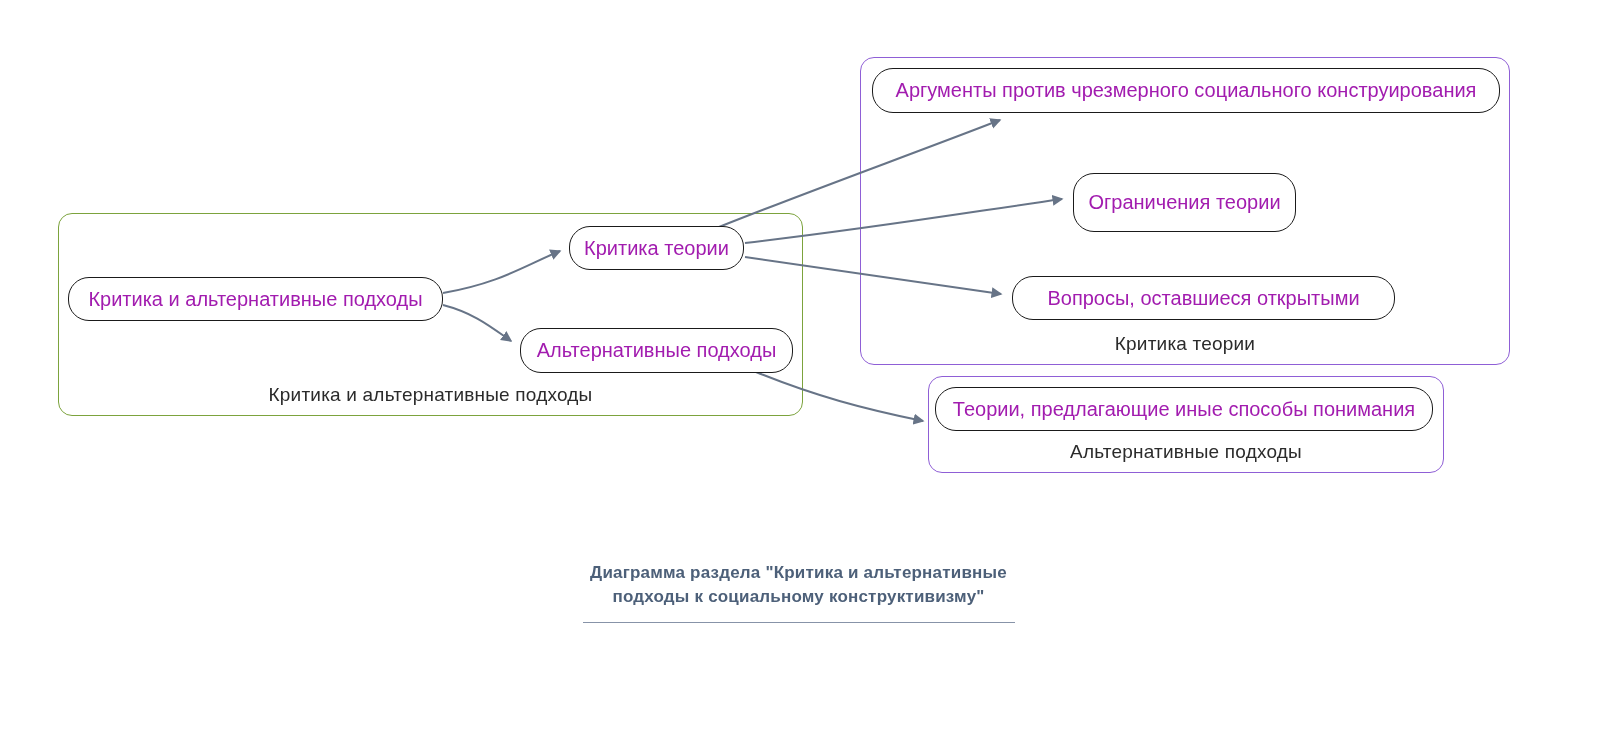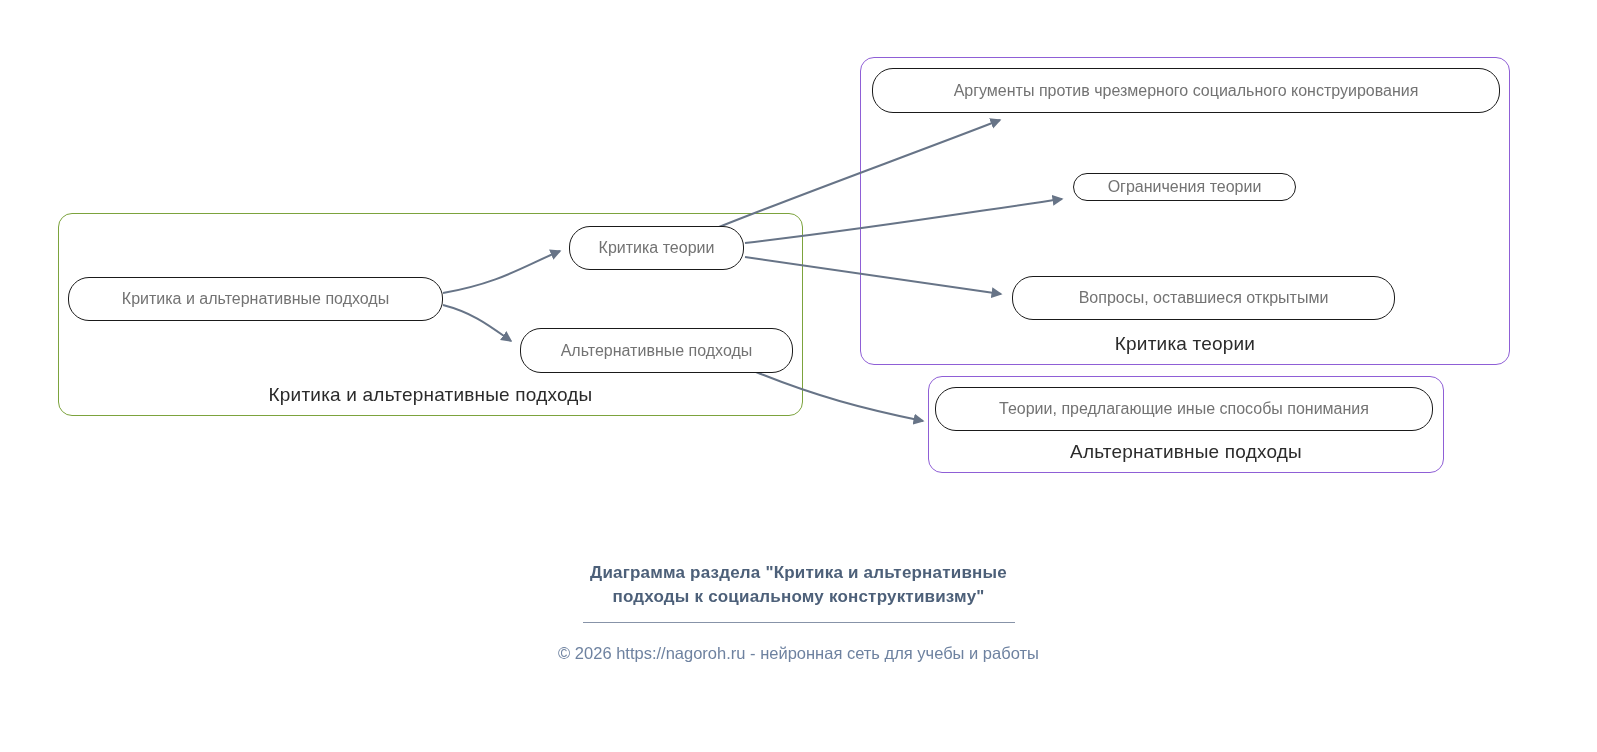--- a/index.html
+++ b/index.html
@@ -13,21 +13,21 @@
   }
   .group-green  { border-color:var(--group-green, #7ca33d); }
   .group-purple { border-color:var(--group-purple, #8f5fd6); }
   .group-label {
     position:absolute; left:0; right:0; bottom:9px; text-align:center;
     font-size:19px; color:#2b2b2b; letter-spacing:0.2px;
   }
   .node {
     position:absolute; border:1.8px solid var(--node-border, #1a1a1a); border-radius:21px;
     background:#ffffff; display:flex; align-items:center; justify-content:center;
-    font-size:16px; color:#737373; white-space:nowrap; padding:0 14px;
+    font-size:20px; color:#a21caf; white-space:nowrap; padding:0 14px;
   }
   svg.arrows { position:absolute; left:0; top:0; pointer-events:none; }
   .edge { fill:none; stroke:var(--arrow, #677487); stroke-width:2; }
   .footer { position:absolute; left:0; right:0; top:561px; text-align:center; }
   .footer-title {
     font-weight:bold; font-size:17px; line-height:24px;
     color:var(--footer-dark, #4d6079); letter-spacing:0.2px;
   }
   .footer-divider {
     width:432px; height:0; margin:13px auto 0; border-top:1px solid #8793a8;
@@ -68,28 +68,27 @@
   </svg>
 
   <div class="node" style="left:68px; top:277px; width:375px; height:44px;">Критика и альтернативные подходы</div>
 
   <div class="node" style="left:569px; top:226px; width:175px; height:44px;">Критика теории</div>
 
   <div class="node" style="left:520px; top:328px; width:273px; height:45px;">Альтернативные подходы</div>
 
   <div class="node" style="left:872px; top:68px; width:628px; height:45px;">Аргументы против чрезмерного социального конструирования</div>
 
-  <div class="node" style="left:1073px; top:173px; width:223px; height:28px;">Ограничения теории</div>
+  <div class="node" style="left:1073px; top:173px; width:223px; height:59px;">Ограничения теории</div>
 
   <div class="node" style="left:1012px; top:276px; width:383px; height:44px;">Вопросы, оставшиеся открытыми</div>
 
   <div class="node" style="left:935px; top:387px; width:498px; height:44px;">Теории, предлагающие иные способы понимания</div>
 
   <div class="footer">
     <div class="footer-title">
       <div>Диаграмма раздела "Критика и альтернативные</div>
       <div>подходы к социальному конструктивизму"</div>
     </div>
     <div class="footer-divider"></div>
-    <div class="footer-copy">© 2026 https://nagoroh.ru - нейронная сеть для учебы и работы</div>
   </div>
 
 </div>
 
 </body></html>

